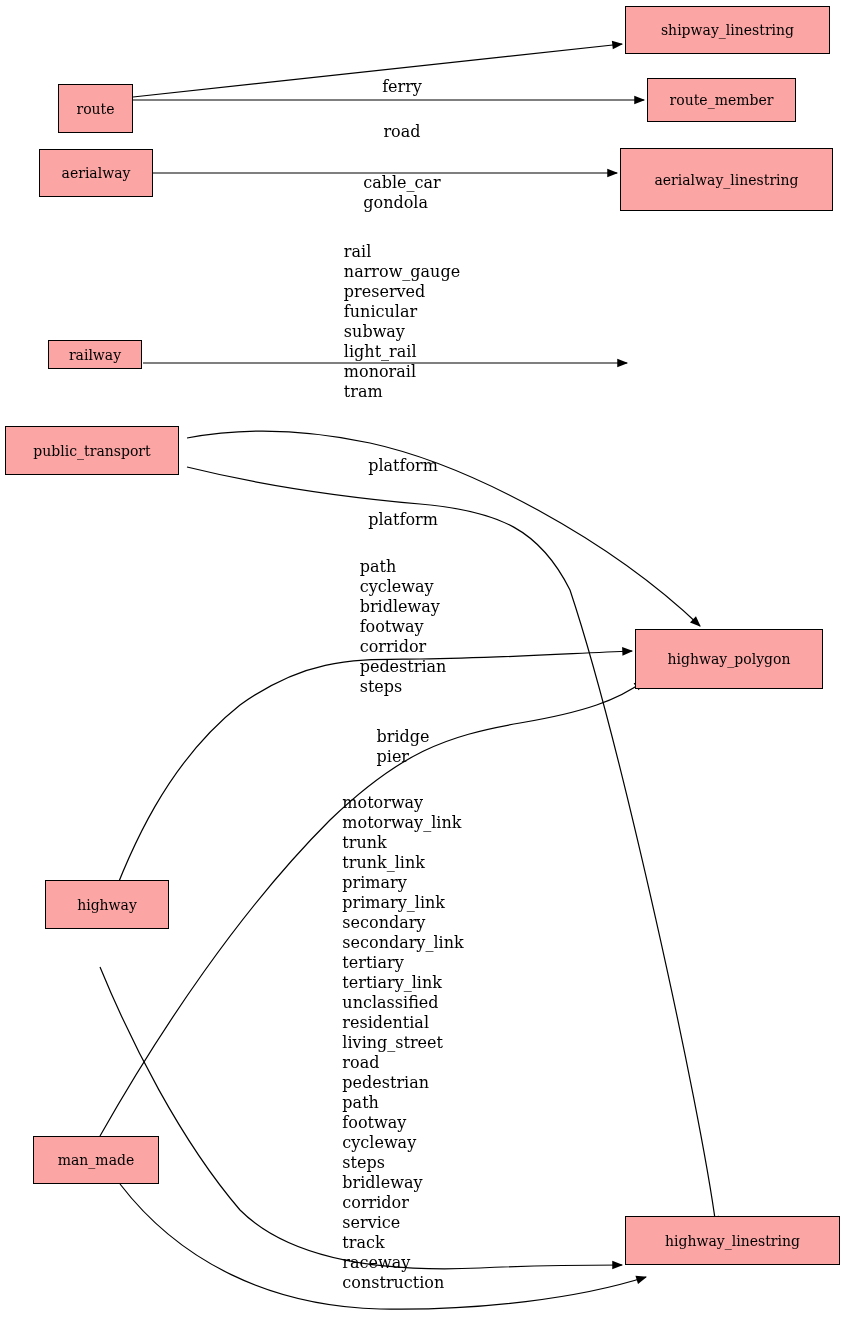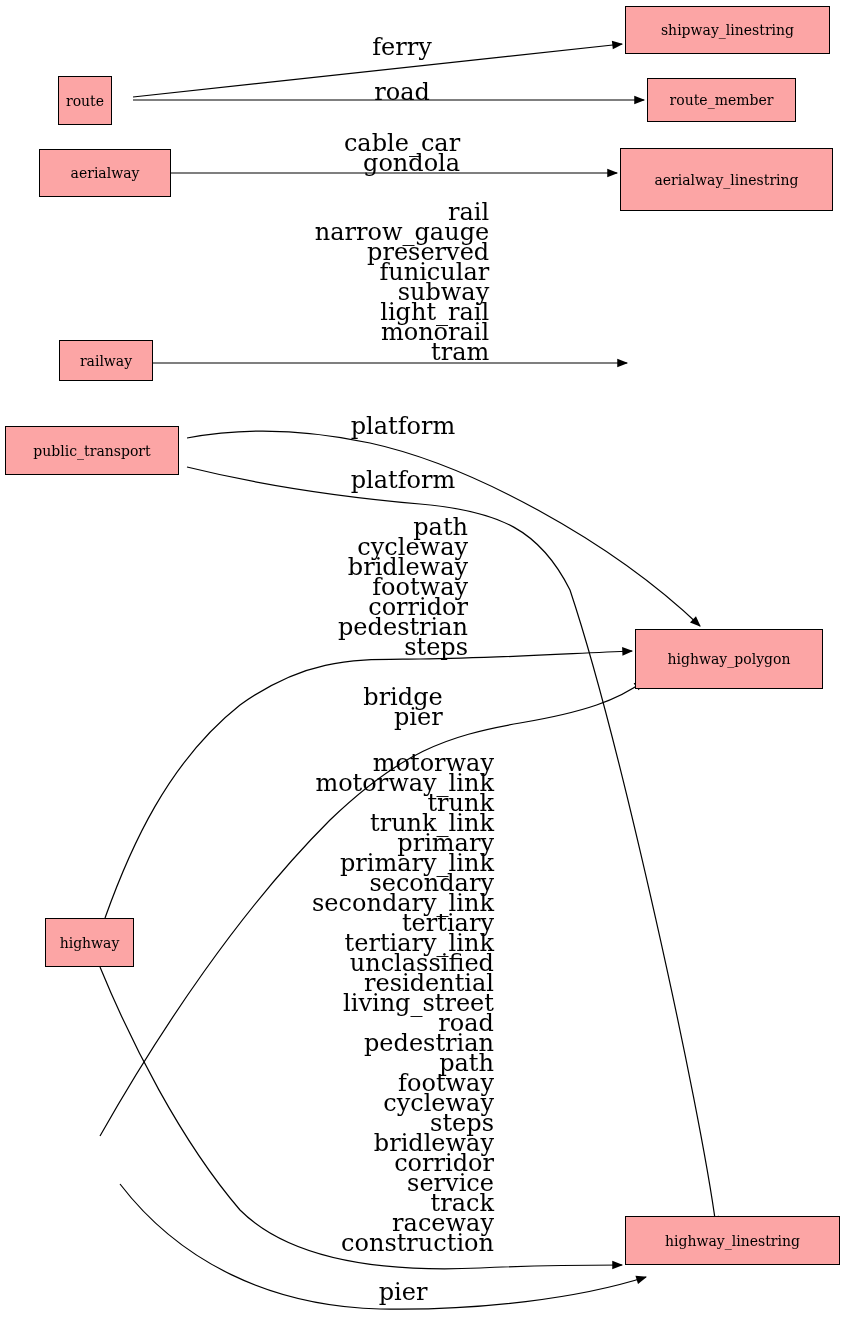--- a/index.html
+++ b/index.html
@@ -18,23 +18,24 @@
     box-sizing:border-box;
     border:1px solid #000000;
     background:#fca5a5;
     display:flex;align-items:center;justify-content:center;
     font-size:14px;line-height:20px;
     white-space:nowrap;
   }
   .elabel{
     position:absolute;
     transform:translate(-50%,-50%);
-    text-align:right;
-    font-size:24px;line-height:20px;
+    text-align:left;
+    font-size:16px;line-height:20px;
     white-space:pre-line;
+    margin-top:40px;
   }
 </style>
 </head>
 <body>
 
 <div id="stage">
 
   <svg id="edge-layer" viewBox="0 0 841 1324" xmlns="http://www.w3.org/2000/svg">
     <defs>
       <marker id="arrow" viewBox="0 0 10 10" refX="9" refY="5" markerWidth="11" markerHeight="9" orient="auto-start-reverse">
@@ -46,29 +47,30 @@
     <path class="edge" d="M153,173 L617,173" marker-end="url(#arrow)"></path>
     <path class="edge" d="M143,363 L627,363" marker-end="url(#arrow)"></path>
     <path class="edge" d="M187,438 C240,428 300,428 370,443 C470,465 610,540 700,626" marker-end="url(#arrow)"></path>
     <path class="edge" d="M187,467 C260,485 330,496 420,504 C500,511 540,530 570,590 C620,740 700,1105 716,1226" marker-end="url(#arrow)"></path>
     <path class="edge" d="M105,918 C130,848 168,762 240,705 C310,655 360,660 420,659 C500,658 560,654 632,651" marker-end="url(#arrow)"></path>
     <path class="edge" d="M100,1136 C160,1030 240,910 330,820 C400,753 445,736 520,723 C585,712 618,700 644,681" marker-end="url(#arrow)"></path>
     <path class="edge" d="M100,967 C130,1040 180,1140 240,1210 C292,1262 390,1272 480,1268 C540,1265 585,1265 622,1265" marker-end="url(#arrow)"></path>
     <path class="edge" d="M120,1184 C180,1262 270,1306 380,1309 C480,1311 580,1298 646,1277" marker-end="url(#arrow)"></path>
   </svg>
 
-  <div class="node" style="left:58px;top:76px;width:54px;height:49px">route</div>
+  <div class="node" style="left:58px;top:84px;width:75px;height:49px">route</div>
   <div class="node" style="left:625px;top:6px;width:205px;height:48px">shipway_linestring</div>
   <div class="node" style="left:647px;top:78px;width:149px;height:44px">route_member</div>
-  <div class="node" style="left:39px;top:149px;width:132px;height:48px">aerialway</div>
+  <div class="node" style="left:39px;top:149px;width:114px;height:48px">aerialway</div>
   <div class="node" style="left:620px;top:148px;width:213px;height:63px">aerialway_linestring</div>
-  <div class="node" style="left:59px;top:340px;width:94px;height:41px">railway</div>
+  <div class="node" style="left:48px;top:340px;width:94px;height:29px">railway</div>
   <div class="node" style="left:5px;top:426px;width:174px;height:49px">public_transport</div>
   <div class="node" style="left:635px;top:629px;width:188px;height:60px">highway_polygon</div>
-  <div class="node" style="left:45px;top:918px;width:89px;height:49px">highway</div>
+  <div class="node" style="left:45px;top:880px;width:124px;height:49px">highway</div>
+  <div class="node" style="left:33px;top:1136px;width:126px;height:48px">man_made</div>
   <div class="node" style="left:625px;top:1216px;width:215px;height:49px">highway_linestring</div>
 
   <div class="elabel" style="left:402px;top:47px">ferry</div>
   <div class="elabel" style="left:402px;top:92px">road</div>
   <div class="elabel" style="left:402px;top:153px">cable_car
 gondola</div>
   <div class="elabel" style="left:402px;top:282px">rail
 narrow_gauge
 preserved
 funicular

